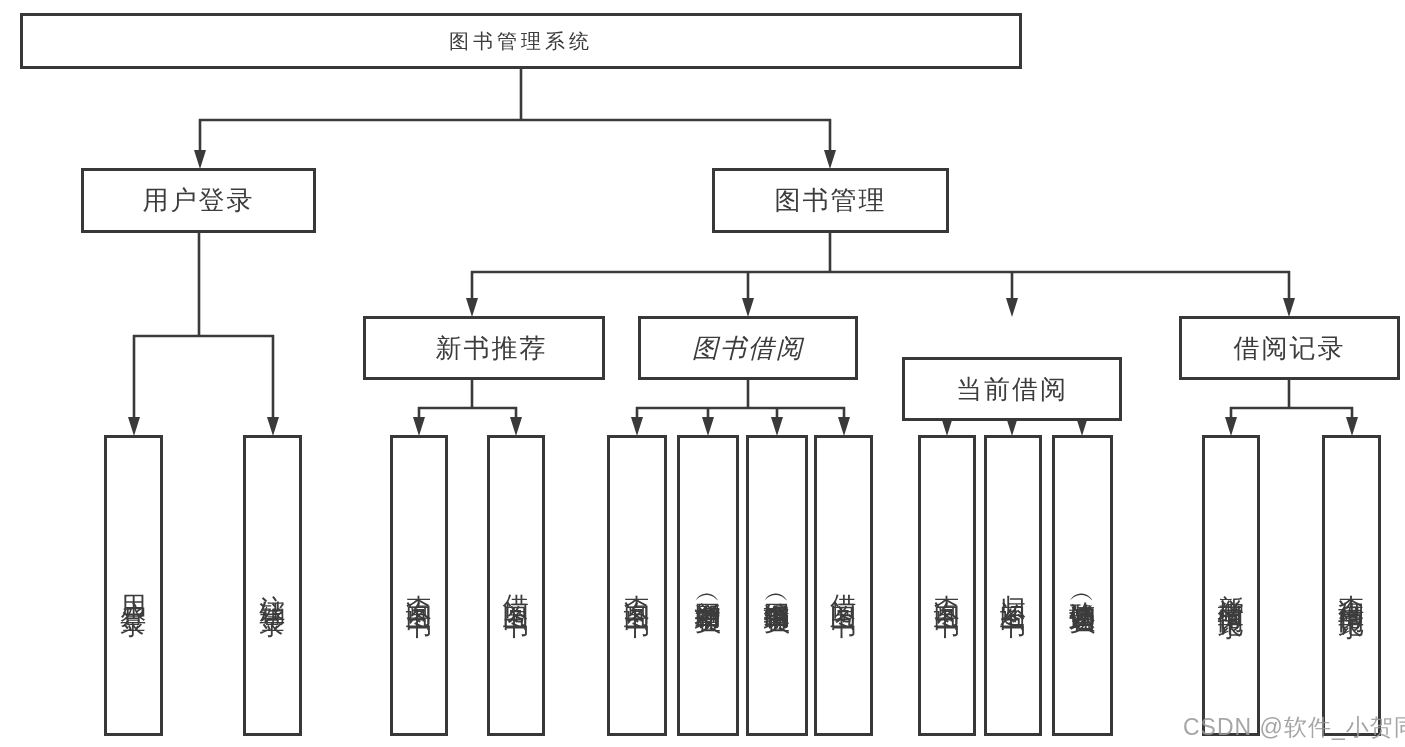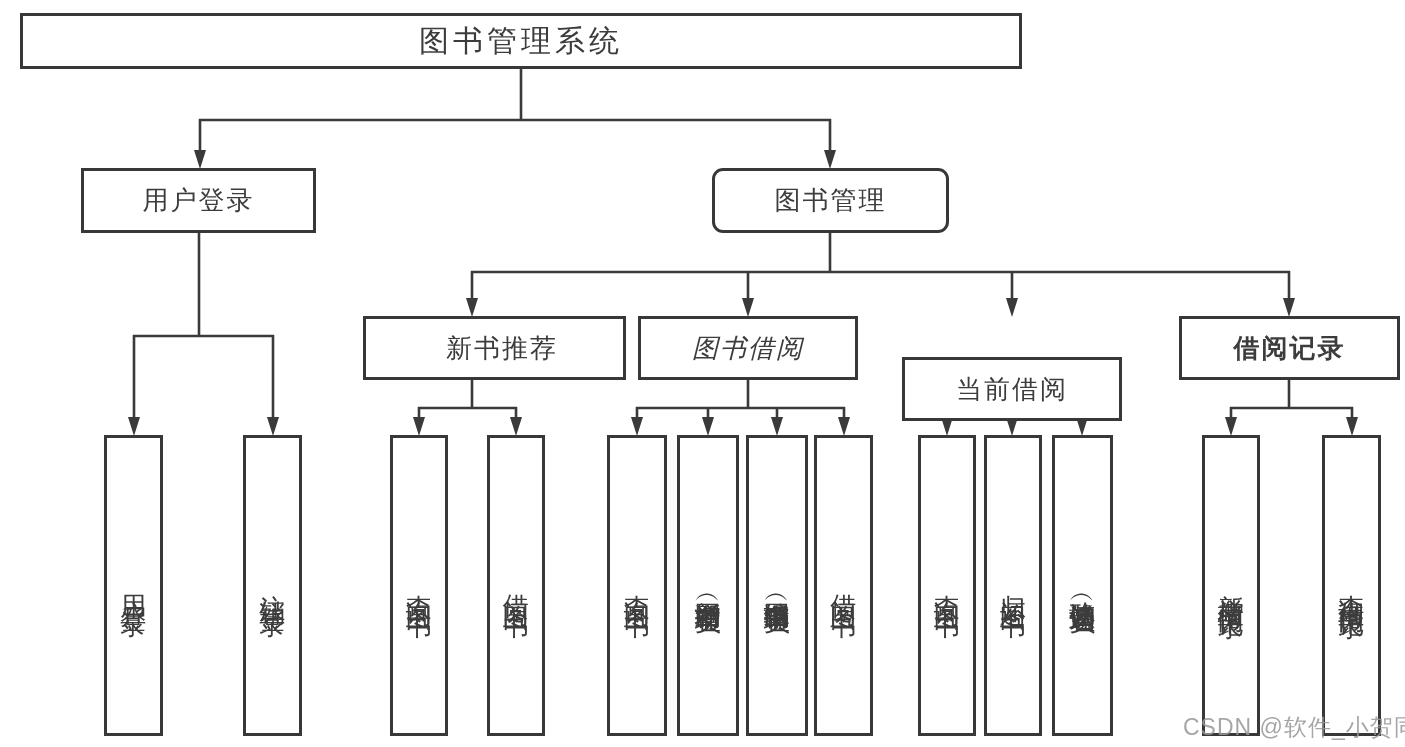--- a/index.html
+++ b/index.html
@@ -8,21 +8,21 @@
     font-family:"Liberation Sans","DejaVu Sans",sans-serif;
     color:#3c3c3c; overflow:hidden;
   }
   .wires { position:absolute; left:0; top:0; width:1405px; height:747px; pointer-events:none; }
   .box {
     position:absolute; box-sizing:border-box; background:#ffffff;
     border:3px solid #383838; display:flex; align-items:center; justify-content:center;
     text-align:center;
   }
   .h-box { font-size:26px; letter-spacing:2px; white-space:nowrap; }
-  .title-box { font-size:30px; letter-spacing:4px; }
+  .title-box { font-size:20px; letter-spacing:4px; }
   .v-box span {
     writing-mode:vertical-rl; text-orientation:mixed;
     font-size:26px; line-height:1.1;
   }
   .ls-4 span  { letter-spacing:6px; }
   .ls-6 span  { letter-spacing:4px; }
   .ls-long span { letter-spacing:1px; }
   .watermark {
     position:absolute; left:1183px; top:712px; z-index:10;
     font-size:23px; color:#9a9a9a; opacity:0.88; letter-spacing:1px;
@@ -90,34 +90,34 @@
       M1346 417 L1358 417 L1352 436 Z"></path>
   </svg>
 
   <div class="box h-box title-box" style="left:20px; top:13px; width:1002px; height:56px;">
     <span>图书管理系统</span>
   </div>
 
   <div class="box h-box" style="left:81px; top:168px; width:235px; height:65px;">
     <span>用户登录</span>
   </div>
-  <div class="box h-box" style="left:712px; top:168px; width:237px; height:65px;border-radius:11px;">
+  <div class="box h-box" style="left:712px; top:168px; width:237px; height:65px;">
     <span>图书管理</span>
   </div>
 
-  <div class="box h-box" style="left:363px; top:316px; width:263px; height:64px;padding-left:15px;">
+  <div class="box h-box" style="left:363px; top:316px; width:242px; height:64px;padding-left:15px;">
     <span>新书推荐</span>
   </div>
   <div class="box h-box" style="left:638px; top:316px; width:220px; height:64px;font-style:italic;">
     <span>图书借阅</span>
   </div>
   <div class="box h-box" style="left:902px; top:316px; width:220px; height:64px;margin-top:41px;">
     <span>当前借阅</span>
   </div>
-  <div class="box h-box" style="left:1179px; top:316px; width:221px; height:64px;font-weight:bold;">
+  <div class="box h-box" style="left:1179px; top:316px; width:221px; height:64px;">
     <span>借阅记录</span>
   </div>
 
   <div class="box v-box ls-4" style="left:104px; top:435px; width:59px; height:301px;">
     <span>用户登录</span>
   </div>
   <div class="box v-box ls-4" style="left:243px; top:435px; width:59px; height:301px;">
     <span>注销登录</span>
   </div>
 

